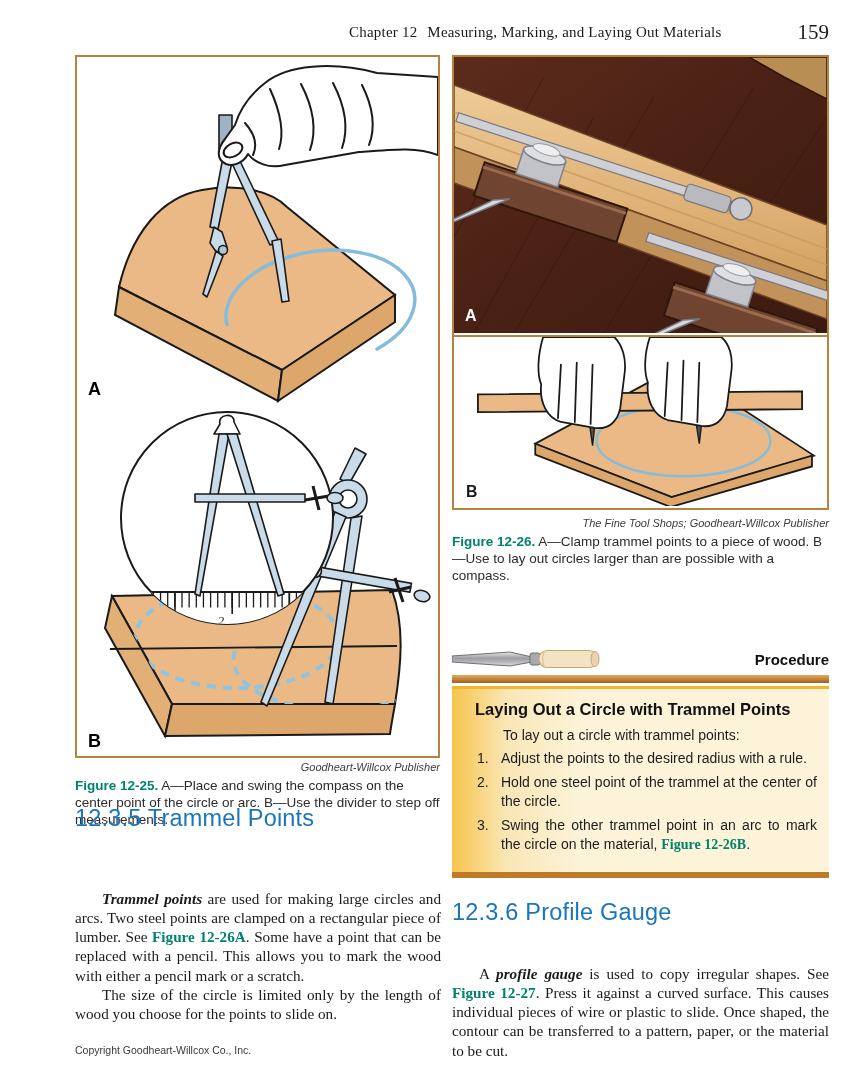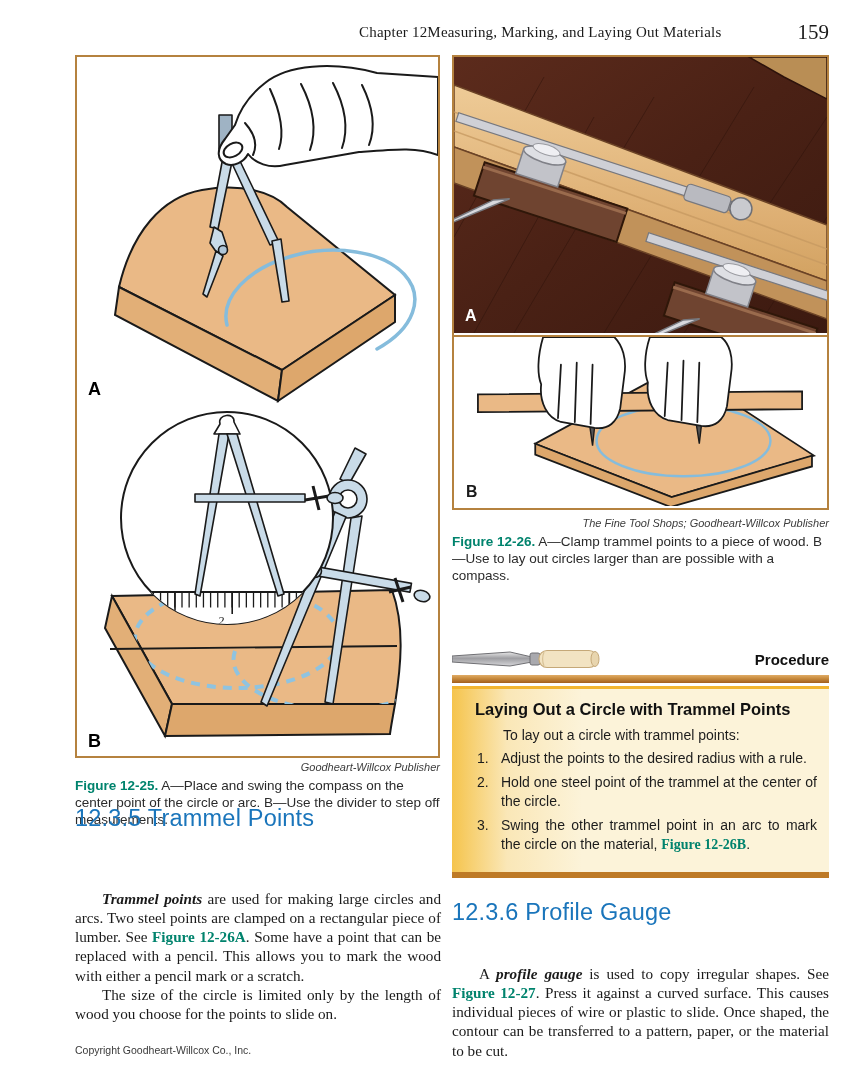--- a/index.html
+++ b/index.html
@@ -15,21 +15,21 @@
   }
   *{margin:0;padding:0;box-sizing:border-box;}
   html,body{background:#fff;}
   .page{
     position:relative;width:849px;height:1087px;background:#fff;
     font-family:"Liberation Serif",serif;color:var(--ink);overflow:hidden;
   }
   
   .header{position:absolute;top:20px;left:0;width:829px;text-align:right;}
   .header .running{font-size:15px;letter-spacing:.2px;}
-  .header .chapter{}
+  .header .chapter{margin-right:10px;}
   .header .pageno{font-size:21px;margin-left:76px;display:inline-block;vertical-align:-2px;}
   
   .figframe{border:2px solid var(--tan);background:#fff;}
   .fig25{position:absolute;top:55px;left:75px;width:365px;height:703px;}
   .fig26{position:absolute;top:55px;left:452px;width:377px;height:455px;}
   .fig26 .bpart{border-top:2px solid var(--tan);margin-top:2px;}
   .credit{font-family:"Liberation Sans",sans-serif;font-style:italic;font-size:11px;color:#3c3c3c;text-align:right;}
   .creditL{position:absolute;top:761px;left:75px;width:365px;}
   .creditR{position:absolute;top:517px;left:452px;width:377px;}
   .caption{font-family:Liberation Sans, sans-serif;font-size:13.5px;line-height:1.26;color:#2b2b2b;}

